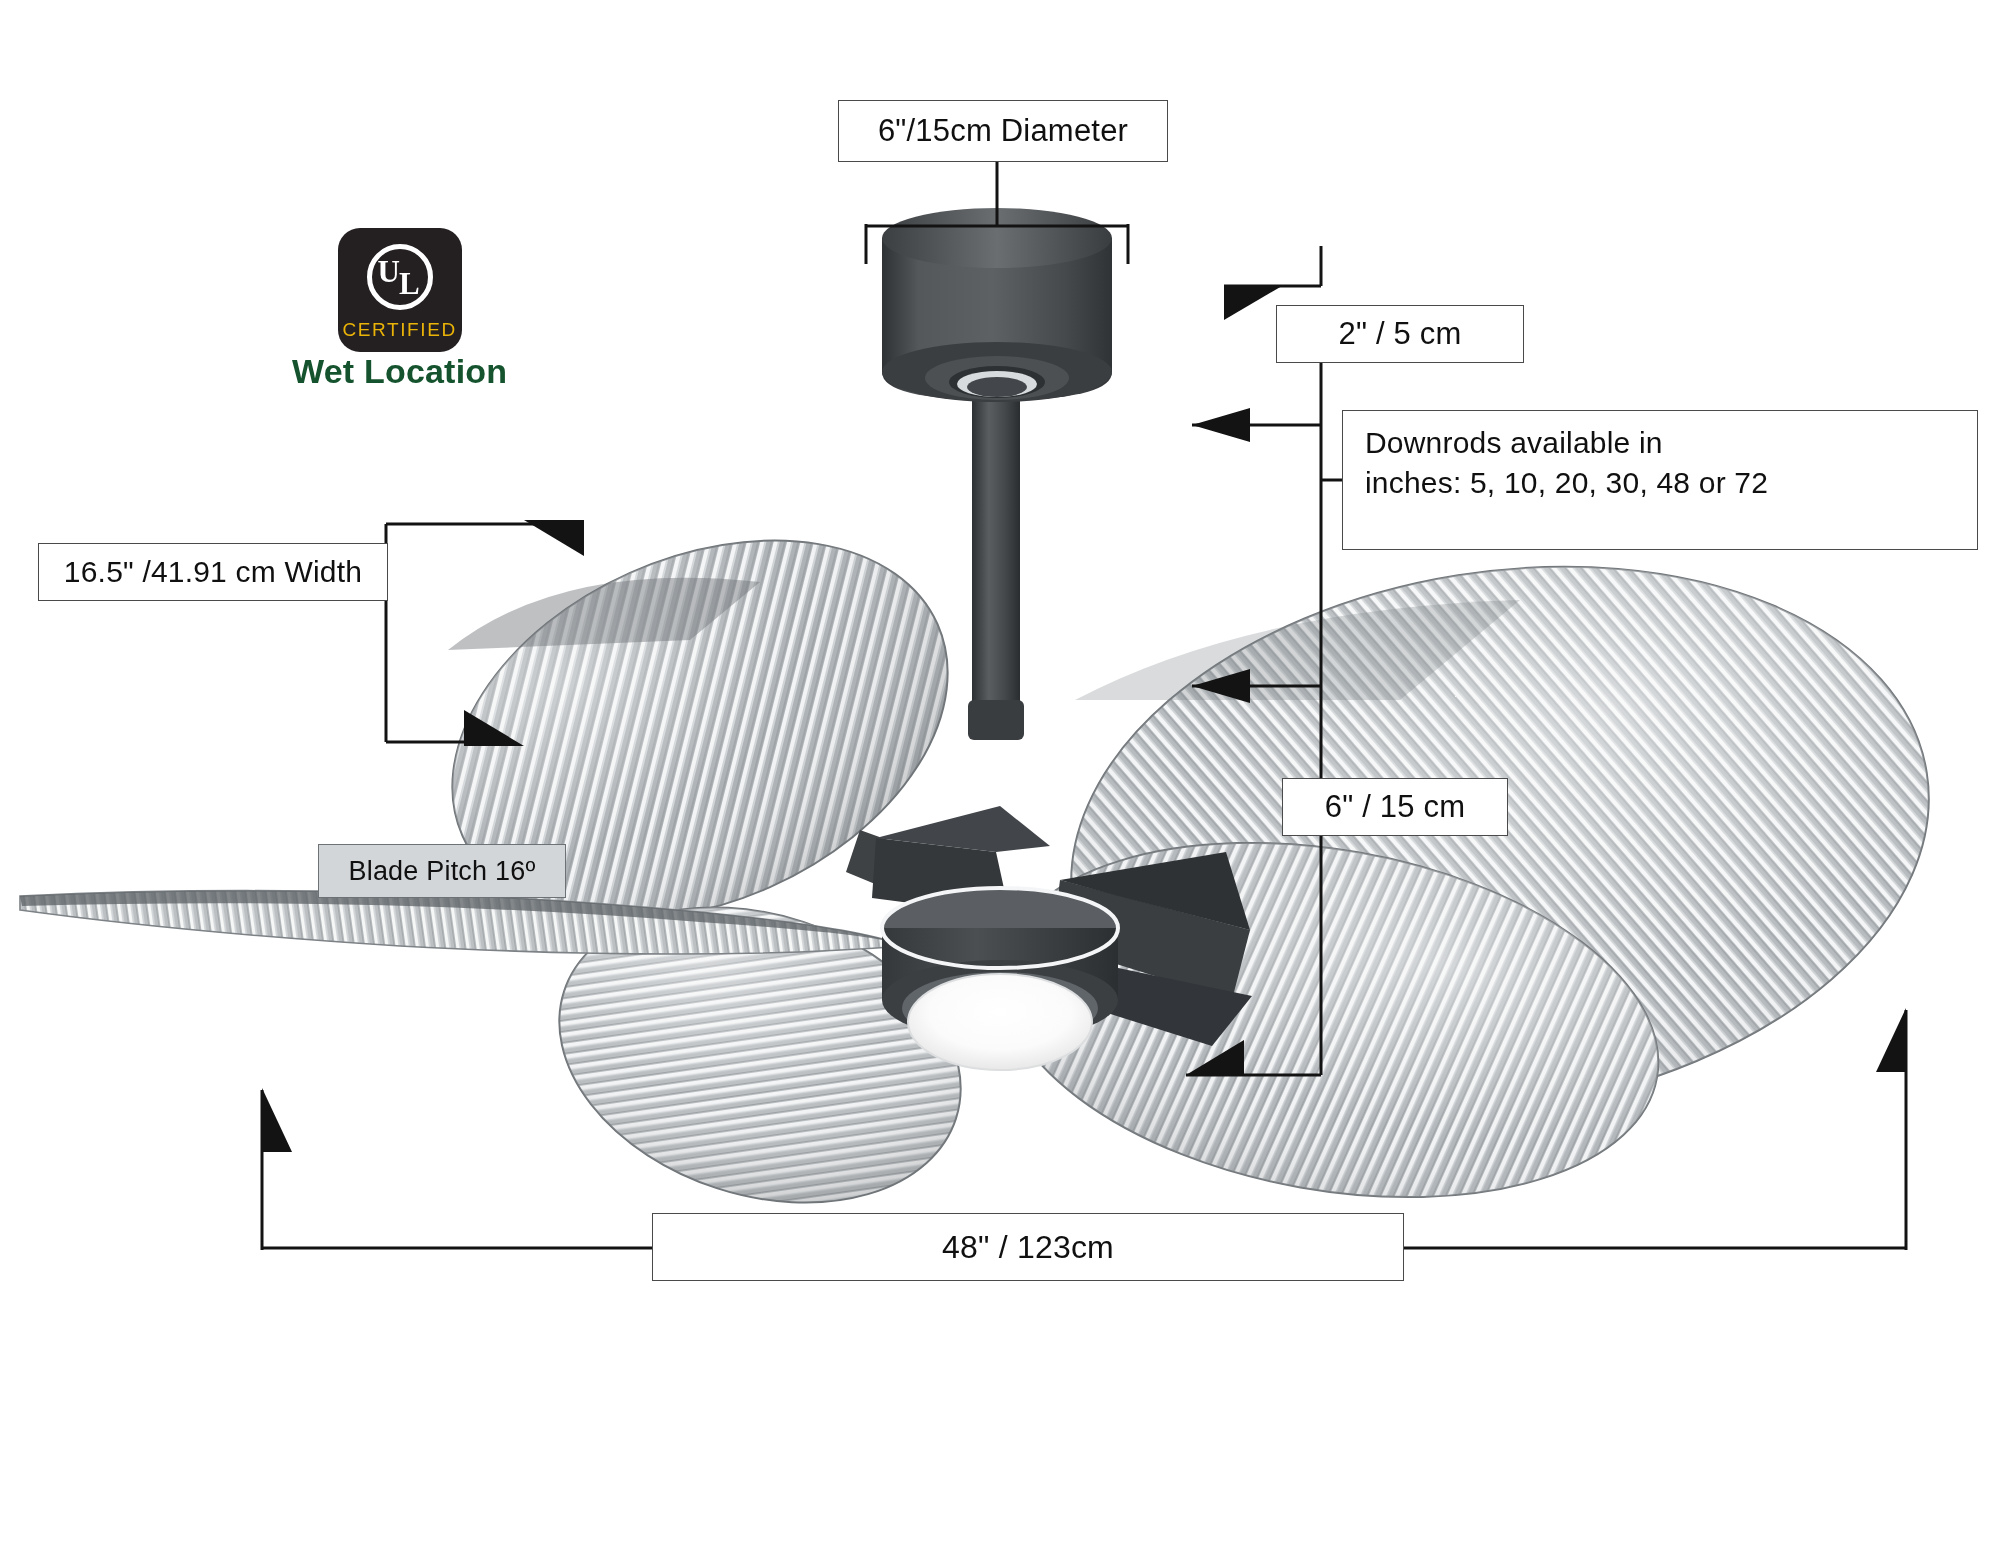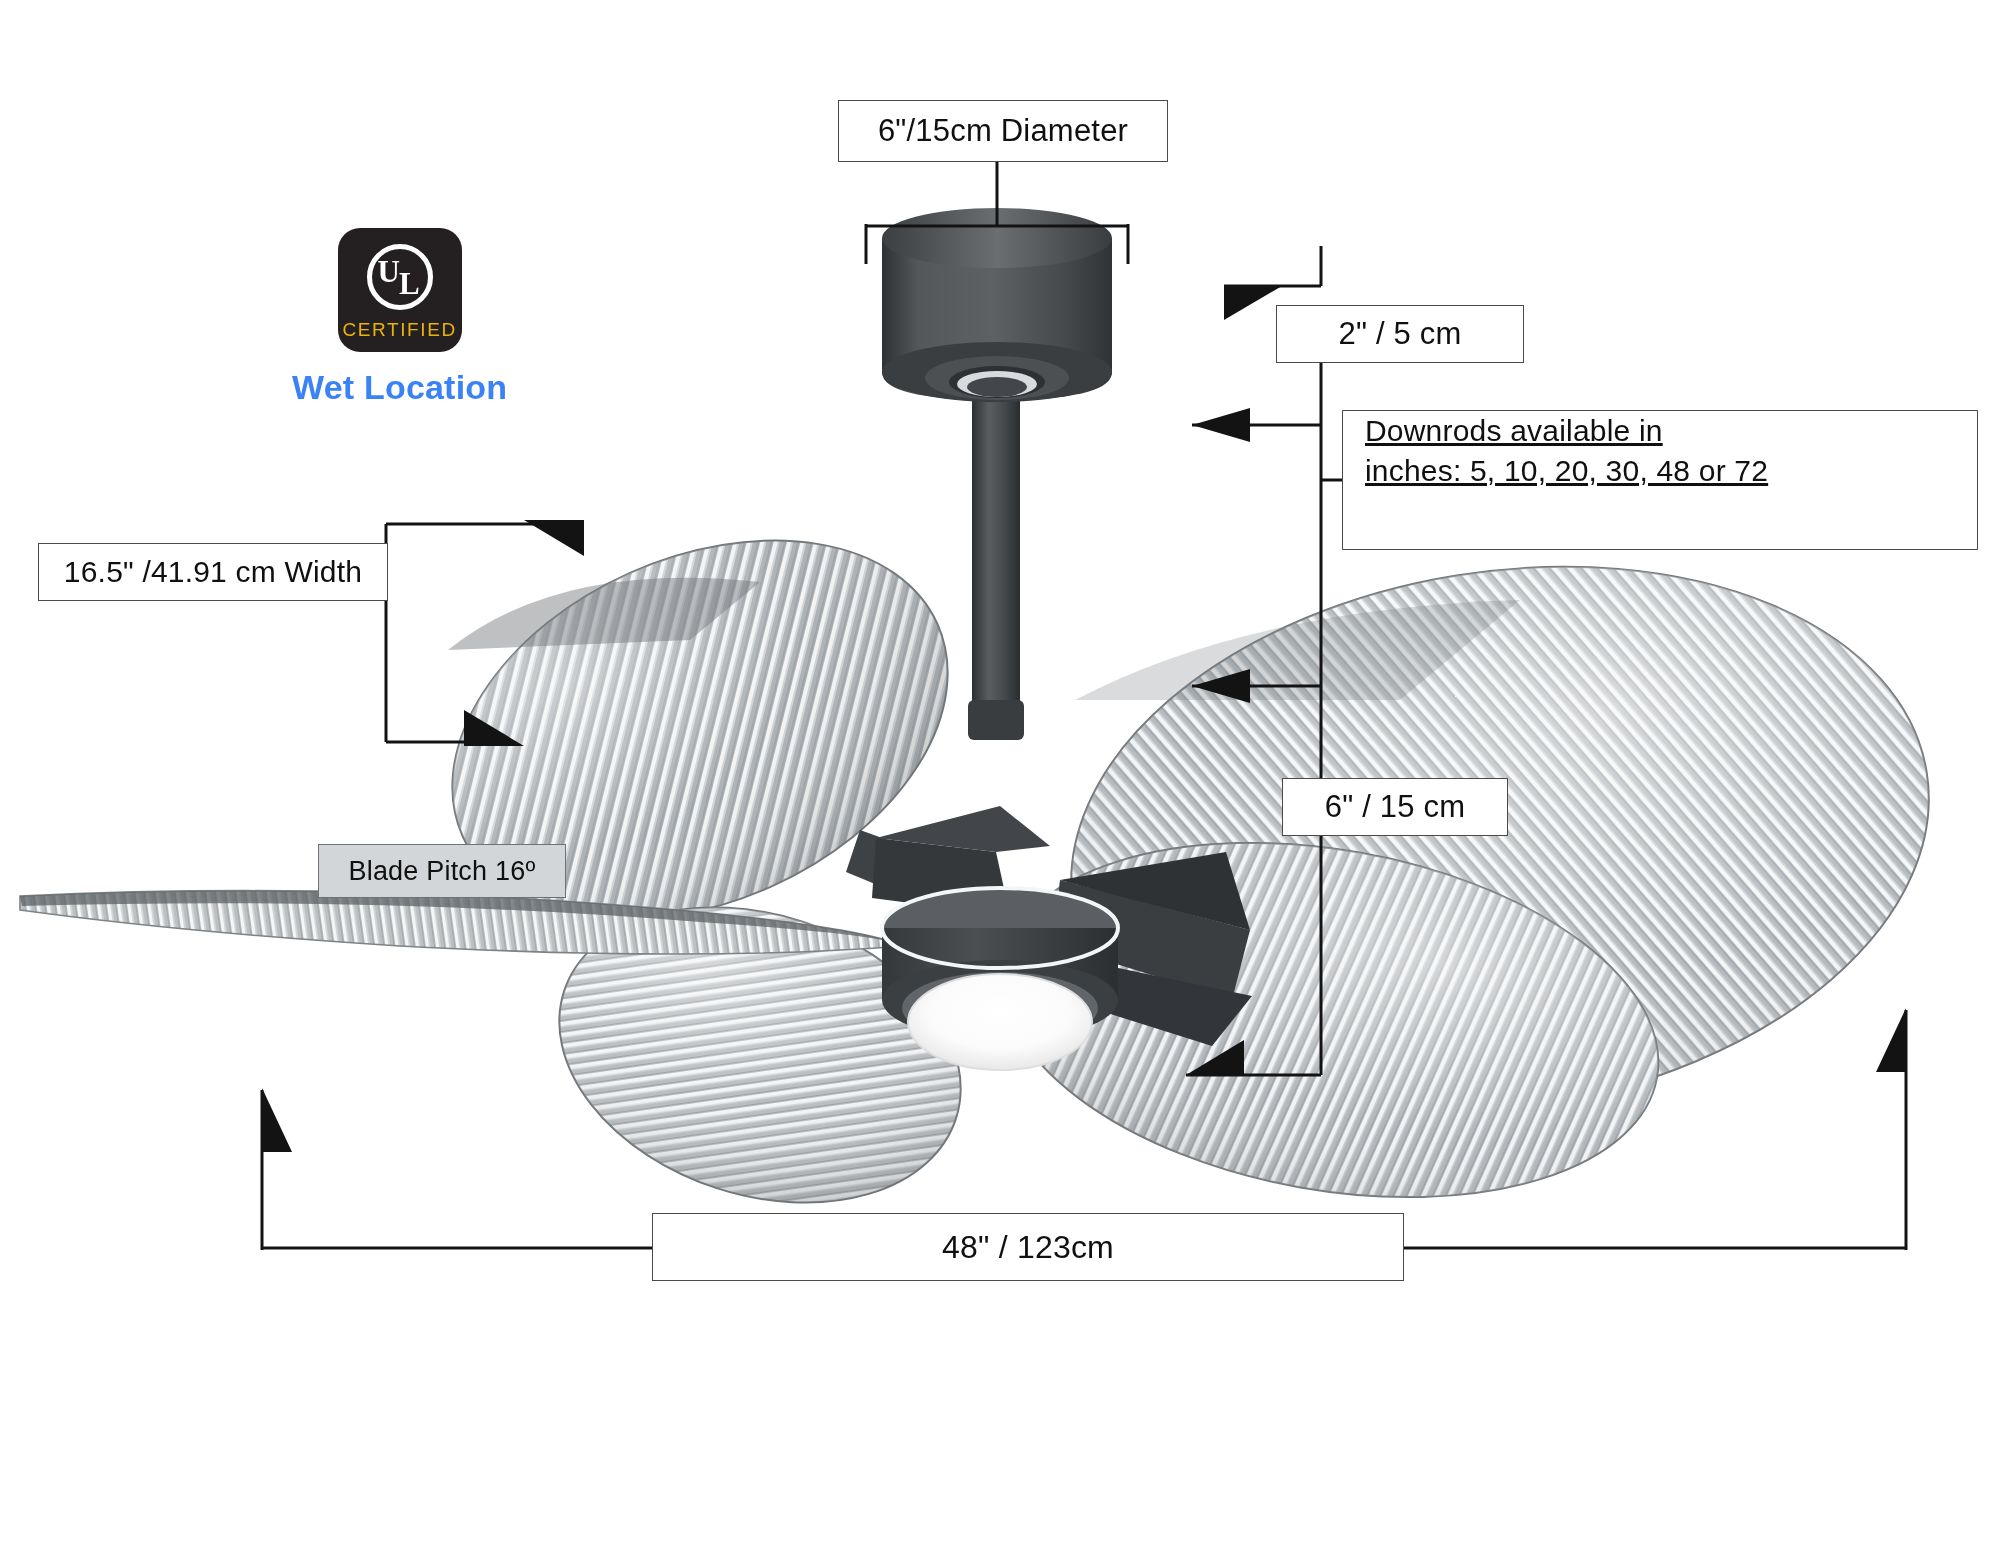--- a/index.html
+++ b/index.html
@@ -40,23 +40,22 @@
     z-index: 6;
   }
   .callout.shaded {
     background: #d2d6d9;
     border-color: #6d7276;
   }
   .callout.multiline {
     display: block;
     justify-content: flex-start;
     white-space: normal;
-    padding: 0 16px 14px 22px;
+    padding: 12px 16px 14px 22px;
     line-height: 1.33;
-    text-decoration: underline;
   }
   .callout .ln { display: block; }
 
   
   #ul-block {
     position: absolute;
     z-index: 6;
     display: flex;
     flex-direction: column;
     align-items: center;
@@ -87,25 +86,24 @@
   #ul-mark .ul-u { font-size: 31px; left: 6px;  top: 7px; }
   #ul-mark .ul-l { font-size: 31px; right: 8px; bottom: 6px; }
   #ul-certified {
     color: #eab308;
     font-family: "Liberation Sans", sans-serif;
     font-size: 19px;
     letter-spacing: 1.6px;
     margin-top: 9px;
   }
   #wet-location {
-    margin-top: 16px;
     font-family: "Liberation Sans", sans-serif;
     font-weight: 700;
     font-size: 34px;
-    color: #3b82f6;
+    color: #14532d;
     letter-spacing: 0.2px;
   }
 </style>
 </head>
 <body>
 
 <div id="stage">
 
   <svg id="fan-svg" viewBox="0 0 2000 1545">
     <defs>

